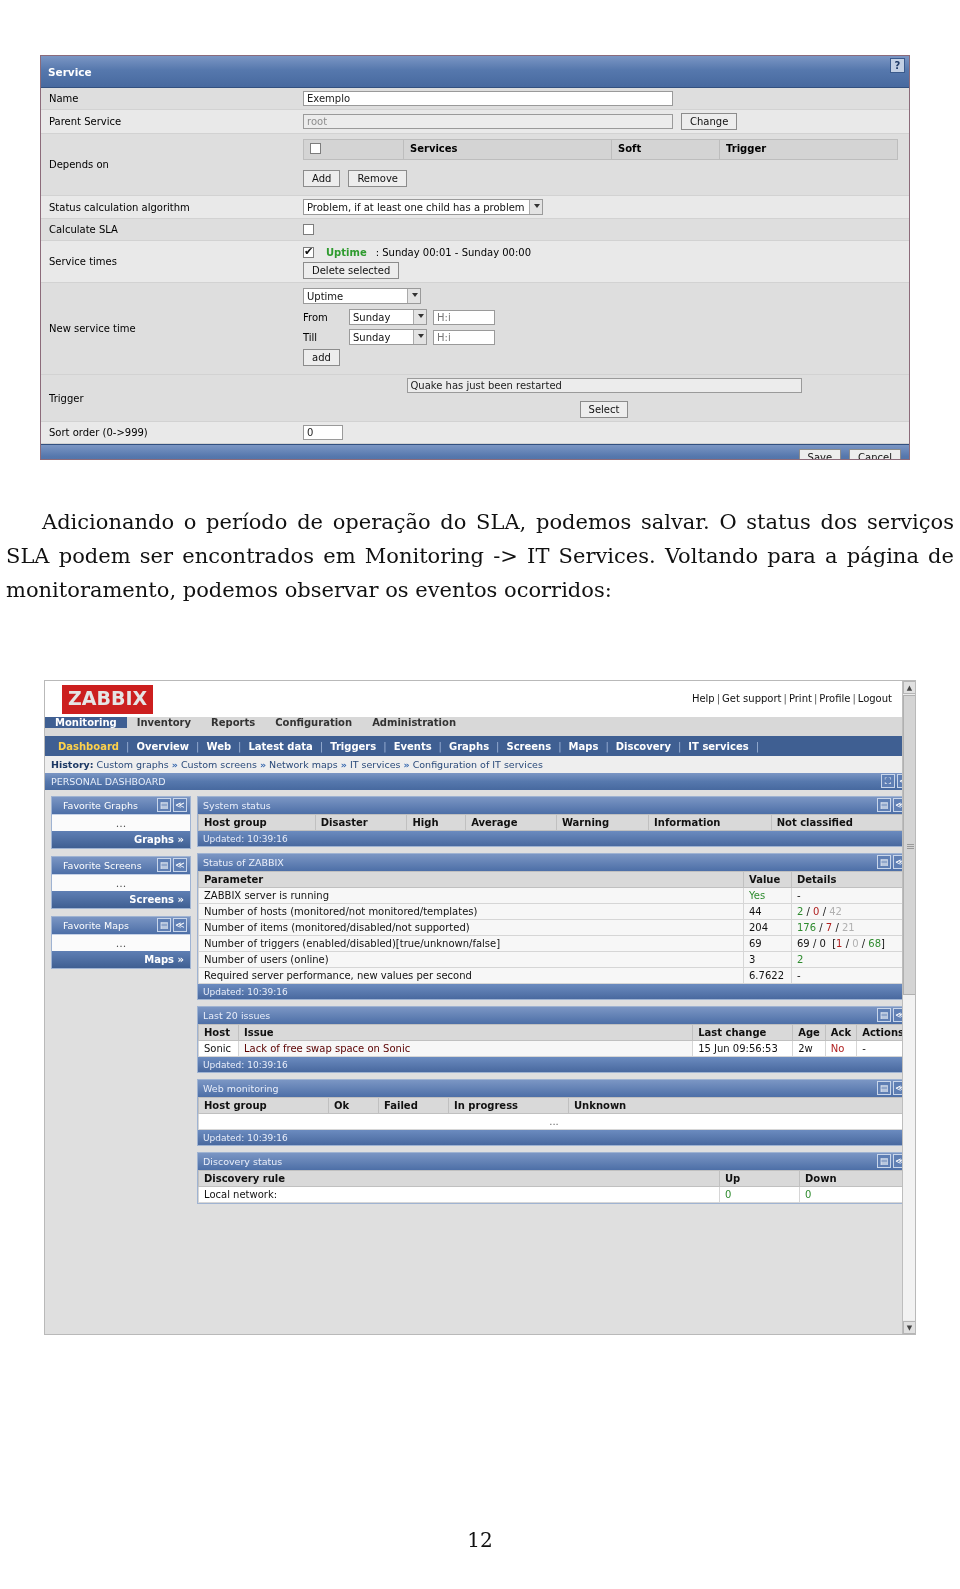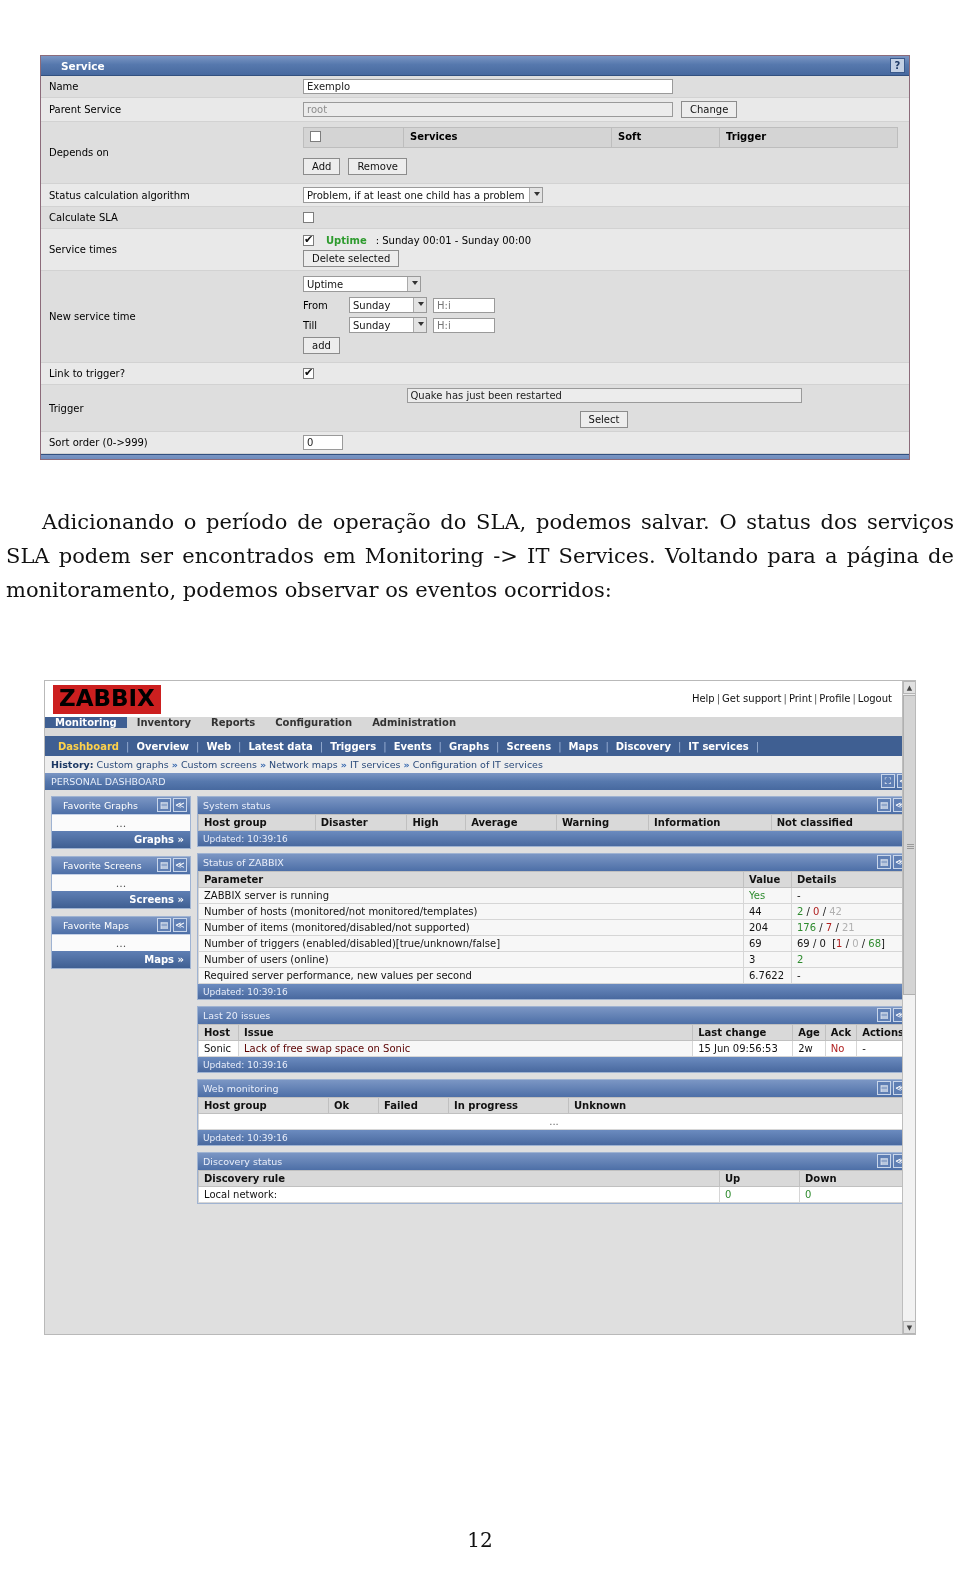--- a/index.html
+++ b/index.html
@@ -16,25 +16,25 @@
   #fig-service {
     position:absolute; left:40px; top:55px; width:870px; height:405px;
     border:1px solid #8c6b7a;
     background:#e6e6e6;
     font-family:"DejaVu Sans", sans-serif;
     font-size:10px;
     color:#000;
     overflow:hidden;
   }
   .svc-title {
-    height:20px;
+    height:32px;
     background:linear-gradient(to bottom,#7b96c4 0%,#5678ad 45%,#47699f 100%);
     border-bottom:1px solid #32507f;
     color:#fff; font-weight:bold; font-size:10.5px;
-    display:flex; align-items:center; padding-left:20px;
+    display:flex; align-items:center; padding-left:7px;
     position:relative;
   }
   .svc-help {
     position:absolute; right:4px; top:2px; width:15px; height:15px;
     background:#c3d0e4; border:1px solid #3a5a8c;
     color:#1f3a66; font-weight:bold; font-size:10px;
     display:flex; align-items:center; justify-content:center;
   }
   .svc-row { display:flex; min-height:22px; border-bottom:1px solid #d2d2d2; }
   .svc-row.alt { background:#dedede; }
@@ -108,22 +108,22 @@
   #fig-zbx {
     position:absolute; left:44px; top:680px; width:872px; height:655px;
     background:#dfdfdf;
     border:1px solid #b9b9b9;
     overflow:hidden;
     font-family:"DejaVu Sans", sans-serif;
     font-size:10px; color:#111;
   }
   .zbx-top { height:36px; background:#fff; display:flex; align-items:flex-start; position:relative; }
   .zbx-logo {
-    margin:4px 0 0 8px; background:#cc1f1f; color:#000000;
-    font-size:23px; font-weight:bold; letter-spacing:0px;
+    margin:4px 0 0 17px; background:#cc1f1f; color:#e5e5e5;
+    font-size:19px; font-weight:bold; letter-spacing:0px;
     padding:0px 6px 2px 6px; line-height:27px;
     font-family:"DejaVu Sans", sans-serif;
   }
   .zbx-links {
     position:absolute; right:22px; top:12px; font-size:10px; color:#111;
     display:flex; align-items:center;
   }
   .zbx-links span { padding:0 1px; }
   .zbx-links .sep { color:#555; }
   .zbx-menu {
@@ -333,26 +333,20 @@
             <option>Sunday</option>
           </select>
           <span class="selbtn"></span>
         </span>
         <input class="txt time" placeholder="H:i" style="">
       </div>
       <button class="btn" style="margin-top:2px">add</button>
     </div>
   </div>
 
-  <div class="svc-row plain">
-    <div class="svc-lbl">Link to trigger?</div>
-    <div class="svc-val">
-      <span class="cb on"></span>
-    </div>
-  </div>
 
   <div class="svc-row alt">
     <div class="svc-lbl">Trigger</div>
     <div class="svc-val" style="gap:8px;flex-direction:column;">
       <input class="txt" style="width: 395px; background: rgb(236, 236, 236);" readonly="" value="Quake has just been restarted">
       <button class="btn">Select</button>
     </div>
   </div>
 
   <div class="svc-row plain">

